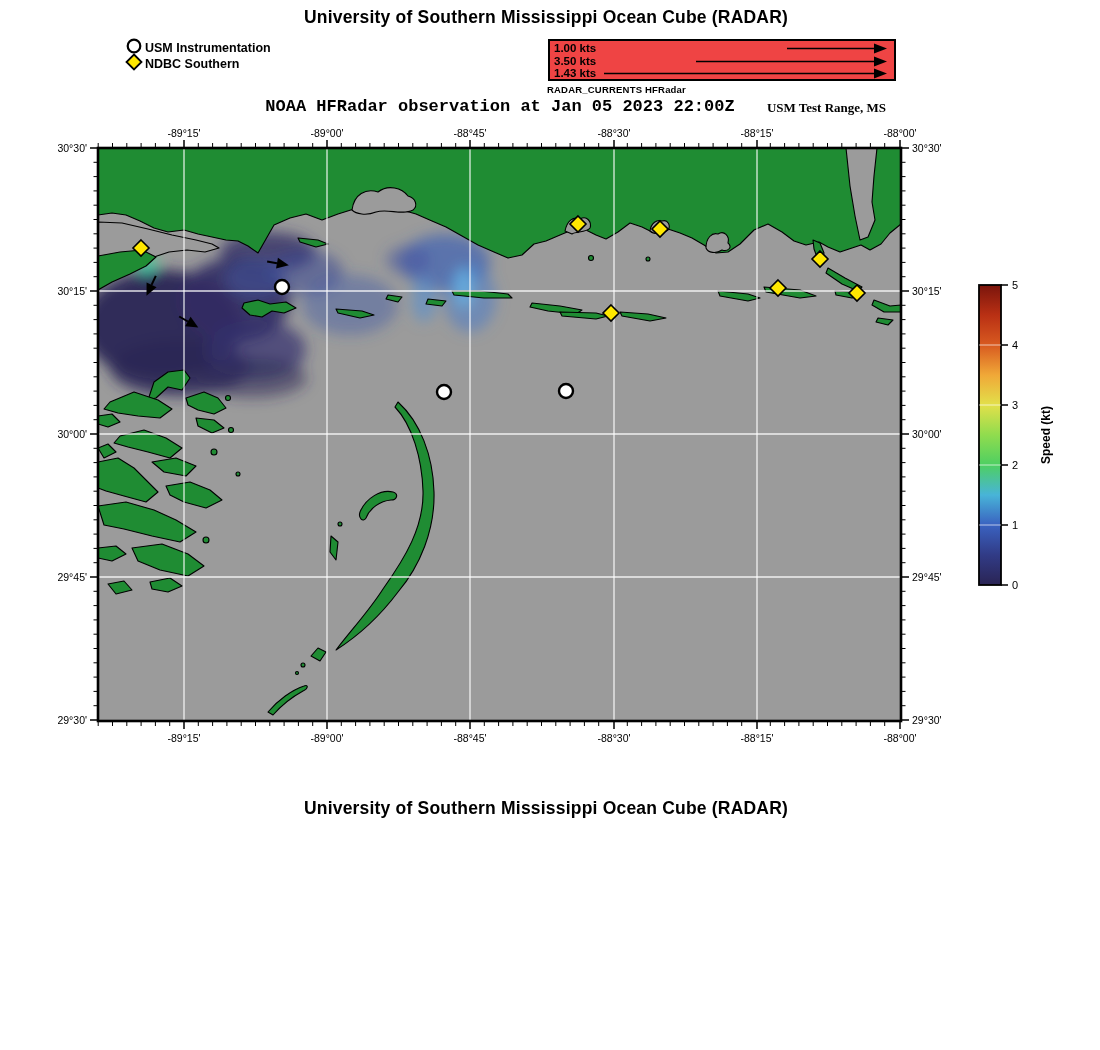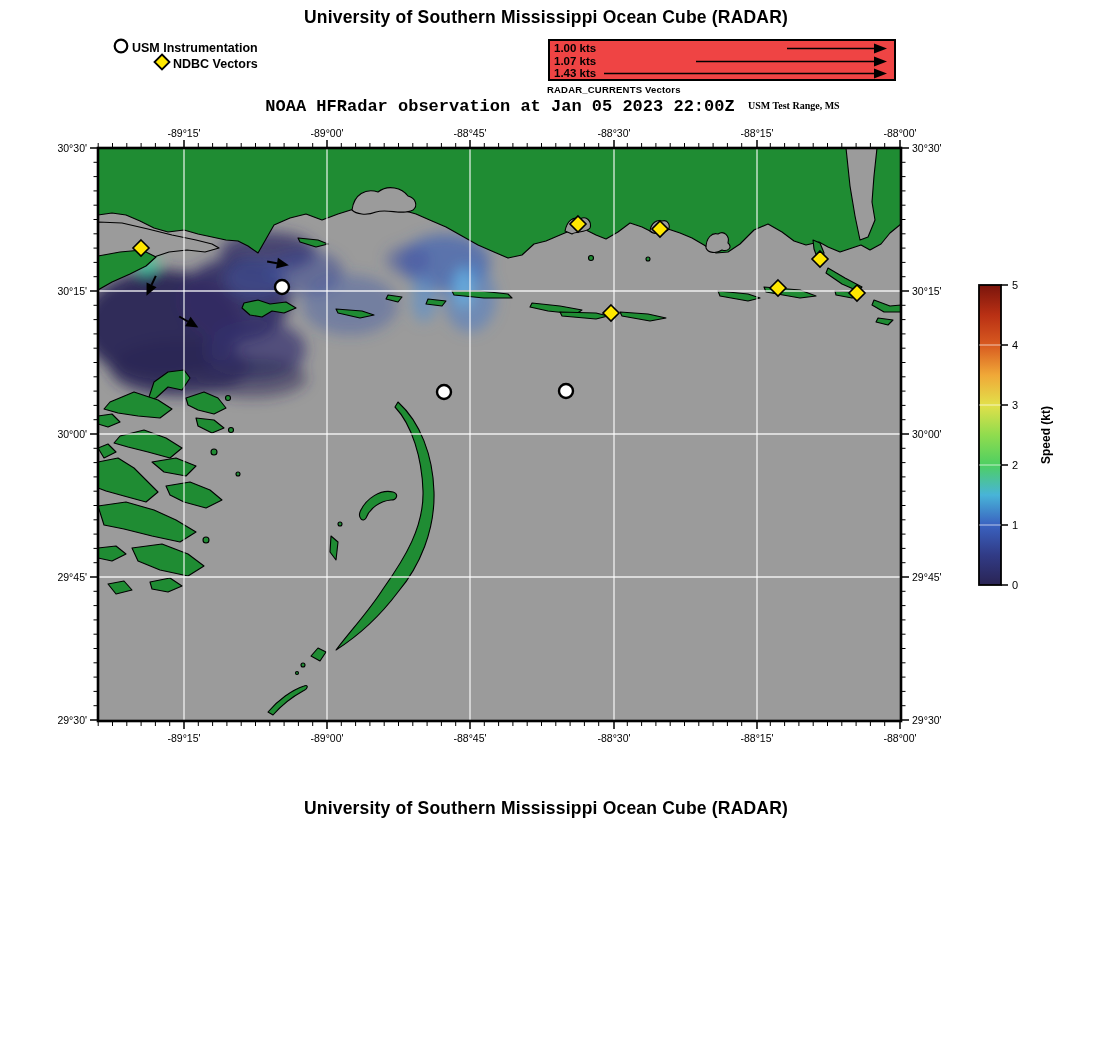--- a/index.html
+++ b/index.html
@@ -6,23 +6,23 @@
   body{width:1100px;height:1050px;position:relative;background:#ffffff;
        font-family:"Liberation Sans",sans-serif;color:#000;overflow:hidden;}
   #map-svg{position:absolute;left:0;top:0;z-index:1;}
   .txt{position:absolute;z-index:2;}
   #top-title,#bottom-title{left:0;width:1000px;text-align:center;
        font-size:17.5px;font-weight:bold;letter-spacing:.2px;padding-left:46px;}
   #top-title{top:7px;}
   #bottom-title{top:798px;}
   #subtitle{left:0;width:1000px;top:97px;text-align:center;
        font-family:Liberation Mono, monospace;font-weight:bold;font-size:17px;}
-  #range-label{left:748px;width:157px;top:100px;text-align:left;
-       font-family:"Liberation Serif",serif;font-weight:bold;font-size:10px;}
-  #legend{left:112px;top:37px;text-align:right;}
+  #range-label{left:748px;width:157px;top:100px;text-align:center;
+       font-family:"Liberation Serif",serif;font-weight:bold;font-size:13px;}
+  #legend{left:125px;top:37px;}
   .leg-row{height:16px;line-height:16px;font-size:12.5px;font-weight:bold;white-space:nowrap;}
   .leg-row svg{vertical-align:-3px;margin-right:2px;}
   #scale-box{left:548px;top:39px;width:348px;height:42px;border:2px solid #000;
        box-sizing:border-box;background:#ef4444;padding:1px 4px 0 4px;}
   .scale-row{position:relative;height:12.6px;line-height:12.6px;
        font-size:11.5px;font-weight:bold;}
   .arrow-slot{position:absolute;right:1px;top:0;height:13px;}
   #scale-caption{left:547px;top:84px;font-size:9.5px;font-weight:bold;letter-spacing:.2px;}
   #cbar-label{left:987px;top:427px;width:120px;height:16px;text-align:center;
        font-weight:bold;font-size:12px;transform:rotate(-90deg);}
@@ -432,47 +432,47 @@
 
 <div class="txt" id="legend">
   <div class="leg-row">
     <svg width="18" height="18">
       <circle cx="9" cy="9" r="6.3" fill="#ffffff" stroke="#000" stroke-width="2.2"></circle>
     </svg><span>USM Instrumentation</span>
   </div>
   <div class="leg-row">
     <svg width="18" height="18">
       <path d="M9,1.5 L16.5,9 L9,16.5 L1.5,9 Z" fill="#ffe800" stroke="#000" stroke-width="1.8"></path>
-    </svg><span>NDBC Vectors</span>
+    </svg><span>NDBC Southern</span>
   </div>
 </div>
 
 <div class="txt" id="scale-box">
   <div class="scale-row">
     <span>1.00 kts</span>
     <span class="arrow-slot"><svg width="102" height="13">
           <line x1="0" y1="6.5" x2="89" y2="6.5" stroke="#000" stroke-width="1.3"></line>
           <path d="M87,1.5 L100,6.5 L87,11.5 Z" fill="#000"></path>
         </svg></span>
   </div>
   <div class="scale-row">
-    <span>1.07 kts</span>
+    <span>3.50 kts</span>
     <span class="arrow-slot"><svg width="193" height="13">
           <line x1="0" y1="6.5" x2="180" y2="6.5" stroke="#000" stroke-width="1.3"></line>
           <path d="M178,1.5 L191,6.5 L178,11.5 Z" fill="#000"></path>
         </svg></span>
   </div>
   <div class="scale-row">
     <span>1.43 kts</span>
     <span class="arrow-slot"><svg width="285" height="13">
           <line x1="0" y1="6.5" x2="272" y2="6.5" stroke="#000" stroke-width="1.3"></line>
           <path d="M270,1.5 L283,6.5 L270,11.5 Z" fill="#000"></path>
         </svg></span>
   </div>
 </div>
-<div class="txt" id="scale-caption">RADAR_CURRENTS Vectors</div>
+<div class="txt" id="scale-caption">RADAR_CURRENTS HFRadar</div>
 
 <div class="txt" id="subtitle">NOAA HFRadar observation at Jan 05 2023 22:00Z</div>
 <div class="txt" id="range-label">USM Test Range, MS</div>
 
 <div class="txt" id="cbar-label">Speed (kt)</div>
 
 <div class="txt" id="bottom-title">University of Southern Mississippi Ocean Cube (RADAR)</div>
 
 </body></html>

